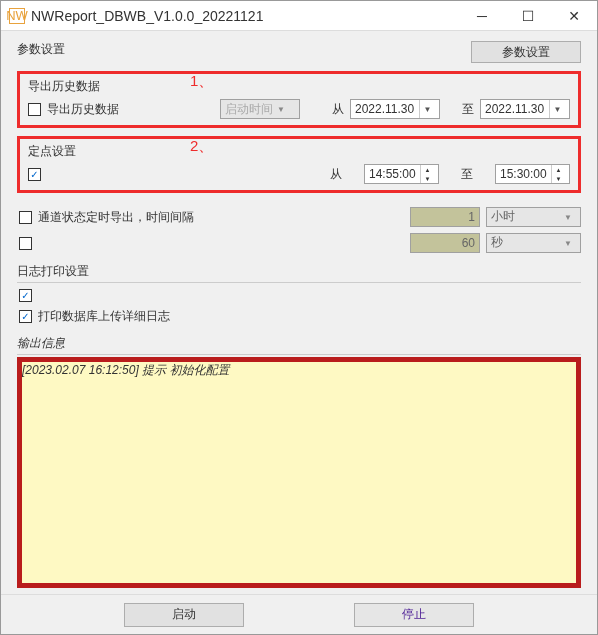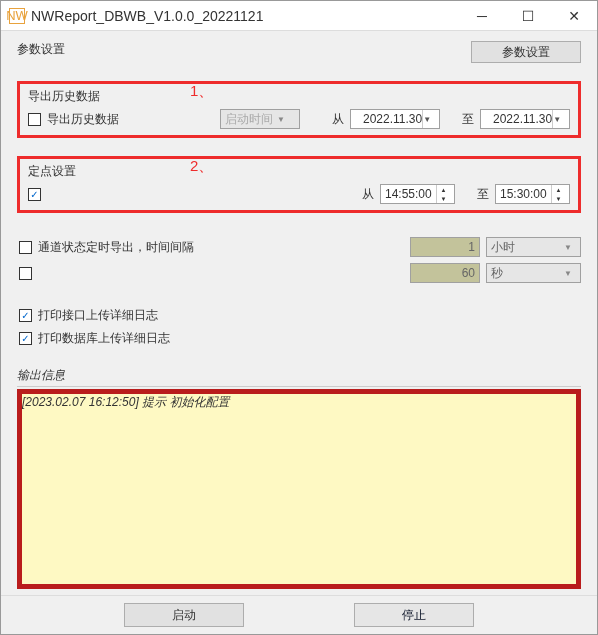--- a/index.html
+++ b/index.html
@@ -2,48 +2,48 @@
 <html><head>
   <meta charset="utf-8">
   <style>
     * { box-sizing: border-box; margin: 0; padding: 0; font-family: "Microsoft YaHei", sans-serif; font-size: 12px; }
     body { background: #f0f0f0; width: 598px; height: 635px; display: flex; flex-direction: column; border: 1px solid #999; }
     .titlebar { height: 30px; background: #fff; display: flex; align-items: center; padding-left: 8px; border-bottom: 1px solid #ddd; }
     .title-icon { width: 16px; height: 16px; border: 1px solid #e8a23d; display: flex; align-items: center; justify-content: center; color: #e8a23d; font-size: 13px; margin-right: 6px; }
     .title-text { flex: 1; color: #333; font-size: 14px; }
     .win-controls { display: flex; }
     .win-btn { width: 46px; height: 30px; display: flex; align-items: center; justify-content: center; color: #333; cursor: default; font-size: 14px; }
-    .content { flex: 1; padding: 10px 16px 6px 16px; display: flex; flex-direction: column; gap: 18px; }
+    .content { flex: 1; padding: 10px 16px 6px 16px; display: flex; flex-direction: column; gap: 8px; }
     .param-header { display: flex; justify-content: space-between; align-items: flex-start; }
     .param-label { color: #333; }
     .param-btn { width: 110px; height: 22px; background: #e1e1e1; border: 1px solid #adadad; display: flex; align-items: center; justify-content: center; color: #333; }
     .group { border: 3px solid #ee2c2c; padding: 4px 8px 6px 8px; position: relative; }
     .group-title { color: #333; margin-bottom: 4px; }
     .annotation { position: absolute; color: #ee2c2c; font-size: 15px; font-weight: normal; }
     .row { display: flex; align-items: center; gap: 6px; }
     .checkbox { width: 13px; height: 13px; border: 1px solid #333; background: #fff; display: flex; align-items: center; justify-content: center; flex-shrink: 0; font-size: 10px; color: #0066cc; }
     .label { color: #333; }
     .spacer { flex: 1; }
     .combo { height: 20px; border: 1px solid #a0a0a0; background: #e6e6e6; display: flex; align-items: center; padding: 0 4px; color: #888; }
     .combo-arrow { width: 16px; height: 18px; display: flex; align-items: center; justify-content: center; color: #888; font-size: 8px; }
     .combo.disabled { color: #aaa; }
-    .date-input { width: 90px; height: 20px; border: 1px solid #a0a0a0; background: #fff; display: flex; align-items: center; padding: 0 12px; color: #333; }
+    .date-input { width: 90px; height: 20px; border: 1px solid #a0a0a0; background: #fff; display: flex; align-items: center; padding: 0 4px; color: #333; }
     .date-arrow { width: 16px; height: 18px; border-left: 1px solid #ccc; display: flex; align-items: center; justify-content: center; font-size: 8px; color: #555; margin-left: auto; }
-    .time-input { width: 75px; height: 20px; border: 1px solid #a0a0a0; background: #fff; display: flex; align-items: center; padding: 0 4px; color: #333; }
+    .time-input { width: 75px; height: 20px; border: 1px solid #a0a0a0; background: #fff; display: flex; align-items: center; padding: 0 4px; color: #333; margin-left: 16px; }
     .spinner { width: 14px; height: 18px; display: flex; flex-direction: column; border-left: 1px solid #ccc; margin-left: auto; }
     .spin-btn { flex: 1; display: flex; align-items: center; justify-content: center; font-size: 6px; color: #333; }
     .section { margin-top: 2px; }
     .section-title { color: #333; margin-bottom: 2px; border-bottom: 1px solid #ccc; padding-bottom: 2px; }
     .num-input { width: 70px; height: 20px; border: 1px solid #a0a0a0; background: #c3c39b; display: flex; align-items: center; justify-content: flex-end; padding: 0 4px; color: #666; }
-    .unit-combo { width: 95px; height: 20px; border: 1px solid #a0a0a0; background: #e6e6e6; display: flex; align-items: center; padding: 0 4px; color: #666; }
+    .unit-combo { width: 95px; height: 20px; border: 1px solid #a0a0a0; background: #e6e6e6; display: flex; align-items: flex-start; padding: 0 4px; color: #666; }
     .output-box { flex: 1; border: 5px solid #b91c1c; background: #fef9c3; padding: 0; color: #333; overflow: auto; min-height: 200px; }
     .footer { height: 40px; display: flex; align-items: center; justify-content: center; gap: 100px; background: #f0f0f0; border-top: 1px solid #ddd; }
     .footer-btn { width: 120px; height: 24px; border: 1px solid #adadad; display: flex; align-items: center; justify-content: center; }
     .footer-btn.enabled { background: #e1e1e1; color: #333; }
-    .footer-btn.disabled { background: #e6e6e6; color: #0f172a; margin-left: 10px; }
+    .footer-btn.disabled { background: #e6e6e6; color: #4c1d95; margin-left: 10px; }
     .section-body { display: flex; flex-direction: column; gap: 6px; padding-left: 2px; padding-top: 4px; }
   </style>
 </head>
 <body>
 
 <div class="titlebar">
   <div class="title-icon">NW</div>
   <div class="title-text">NWReport_DBWB_V1.0.0_20221121</div>
   <div class="win-controls">
     <div class="win-btn">─</div>
@@ -129,24 +129,24 @@
         <div class="num-input">60</div>
         <div class="unit-combo">
           <span>秒</span>
           <span class="combo-arrow" style="margin-left:auto;">▼</span>
         </div>
       </div>
     </div>
   </div>
 
   <div class="section">
+    <div class="section-title">日志打印设置</div>
     <div class="section-body">
       <div class="row">
         <div class="checkbox">✓</div>
-        <span class="label">打印接口上传详细日志</span>
       </div>
       <div class="row">
         <div class="checkbox">✓</div>
         <span class="label">打印数据库上传详细日志</span>
       </div>
     </div>
   </div>
 
   <div class="section" style="flex:1; display:flex; flex-direction:column;font-style:italic;">
     <div class="section-title">输出信息</div>

